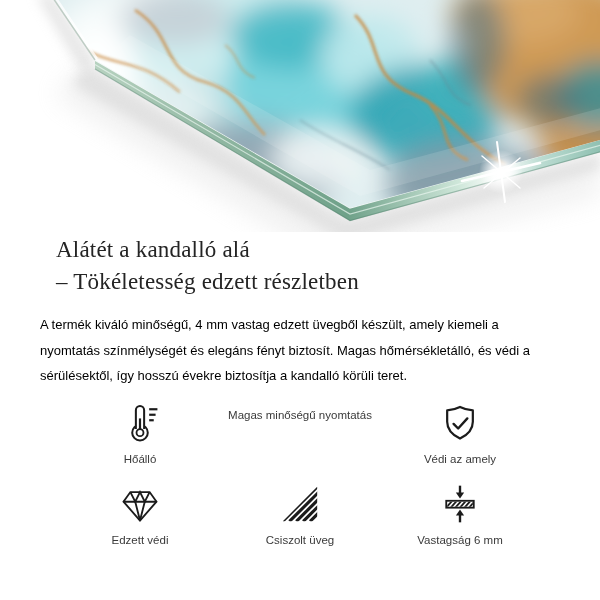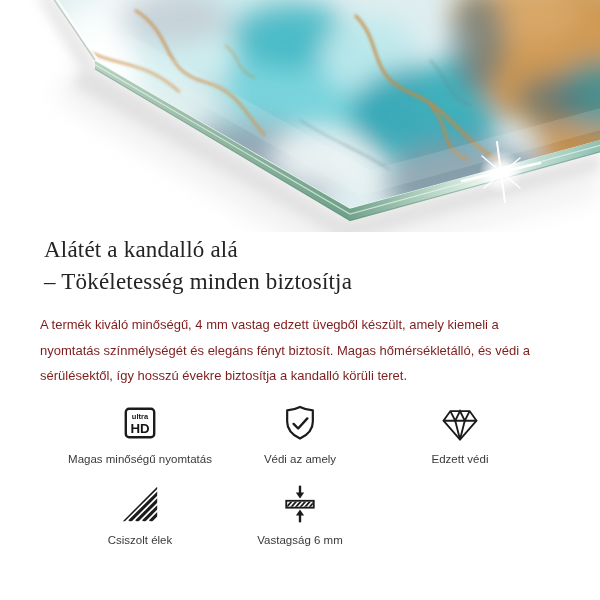--- a/index.html
+++ b/index.html
@@ -6,34 +6,34 @@
   body {
     width:600px; height:600px;
     background:#ffffff;
     font-family:"Liberation Sans", sans-serif;
     overflow:hidden;
   }
   .hero { position:relative; width:600px; height:232px; }
   .hero svg { display:block; }
   .content { padding:0 40px; }
   .page-title {
-    margin:2px 4px 0;
+    margin:2px 16px 0;
     font-family:"Liberation Serif", serif;
     font-weight:400;
     font-size:23px;
     line-height:32px;
     color:#242424;
     letter-spacing:0.2px;
   }
   .page-title span { display:block; }
   .desc {
     margin:14px 0 0;
     font-size:13px;
     line-height:25.5px;
-    color:#7f1d1d;
+    color:#000000;
   }
   .features {
     margin:12px 20px 0;
     display:grid;
     grid-template-columns:repeat(3, 1fr);
     row-gap:17px;
   }
   .feature { display:flex; flex-direction:column; align-items:center; }
   .feature-icon svg { display:block; }
   .feature-label {
@@ -145,35 +145,43 @@
         <line x1="520" y1="158" x2="484" y2="188" stroke-width="1.4"></line>
       </g>
       <circle cx="501" cy="172" r="3" fill="#ffffff"></circle>
     </g>
   </svg>
 </div>
 
 <div class="content">
   <h1 class="page-title">
     <span>Alátét a kandalló alá</span>
-    <span>– Tökéletesség minden biztosítja</span>
+    <span>– Tökéletesség edzett részletben</span>
   </h1>
   <p class="desc">A termék kiváló minőségű, 4 mm vastag edzett üvegből készült, amely kiemeli a nyomtatás színmélységét és elegáns fényt biztosít. Magas hőmérsékletálló, és védi a sérülésektől, így hosszú évekre biztosítja a kandalló körüli teret.</p>
 
   <div class="features">
 
-
-    <div class="feature">
-      <div class="feature-icon">
-        <svg viewBox="0 0 48 48" width="44" height="44">
-          <rect x="8.5" y="8.5" width="31" height="31" rx="3.5" fill="none" stroke="#1b1b1b" stroke-width="2.6"></rect>
-          <text x="24" y="20" text-anchor="middle" font-size="8.2" font-weight="700" fill="#141414" font-family="Liberation Sans, sans-serif">ultra</text>
-          <text x="24" y="34.5" text-anchor="middle" font-size="14.5" font-weight="800" fill="#141414" font-family="Liberation Sans, sans-serif">HD</text>
-        </svg>
-      </div>
+    <div class="feature">
+      <div class="feature-icon">
+        <svg viewBox="0 0 48 48" width="44" height="44" fill="none" stroke="#1b1b1b">
+          <circle cx="24" cy="34.5" r="8.5" stroke-width="2.2"></circle>
+          <path d="M19.5 31 V10 a4.5 4.5 0 0 1 9 0 V31" fill="#ffffff" stroke="none"></path>
+          <path d="M19.5 30.5 V10 a4.5 4.5 0 0 1 9 0 V30.5" stroke-width="2.2"></path>
+          <circle cx="24" cy="34.5" r="3.8" stroke-width="2"></circle>
+          <line x1="24" y1="19" x2="24" y2="30.7" stroke-width="2.4"></line>
+          <line x1="34" y1="9" x2="43" y2="9" stroke-width="2.4"></line>
+          <line x1="34" y1="15" x2="41" y2="15" stroke-width="2.4"></line>
+          <line x1="34" y1="21" x2="39" y2="21" stroke-width="2.4"></line>
+        </svg>
+      </div>
+      <div class="feature-label">Hőálló</div>
+    </div>
+
+    <div class="feature">
       <div class="feature-label">Magas minőségű nyomtatás</div>
     </div>
 
     <div class="feature">
       <div class="feature-icon">
         <svg viewBox="0 0 48 48" width="44" height="44" fill="none" stroke="#1b1b1b" stroke-linejoin="round">
           <path d="M24 6.5 c4.5 2.2 9.5 3.4 14 3.8 v12.2 c0 9.5 -6.2 14.6 -14 18.5 c-7.8 -3.9 -14 -9 -14 -18.5 V10.3 c4.5 -0.4 9.5 -1.6 14 -3.8 z" stroke-width="2.4"></path>
           <path d="M17 25 l5 5 l10 -11" stroke-width="2.6" stroke-linecap="round"></path>
         </svg>
       </div>
@@ -200,21 +208,21 @@
             </clipPath>
           <g clip-path="url(#triClip)" stroke="#1b1b1b" stroke-width="3.4">
             <line x1="5" y1="43" x2="43" y2="5"></line>
             <line x1="12.5" y1="43" x2="50.5" y2="5"></line>
             <line x1="20" y1="43" x2="58" y2="5"></line>
             <line x1="27.5" y1="43" x2="65.5" y2="5"></line>
             <line x1="35" y1="43" x2="73" y2="5"></line>
           </g>
         </svg>
       </div>
-      <div class="feature-label">Csiszolt élek</div>
+      <div class="feature-label">Csiszolt üveg</div>
     </div>
 
     <div class="feature">
       <div class="feature-icon">
         <svg viewBox="0 0 48 48" width="44" height="44">
           <clipPath id="barClip">
               <rect x="10" y="21.5" width="28" height="5.5"></rect>
             </clipPath>
           <rect x="9" y="20.5" width="30" height="7.5" fill="#ffffff" stroke="#1b1b1b" stroke-width="2"></rect>
           <g clip-path="url(#barClip)" stroke="#1b1b1b" stroke-width="2">

